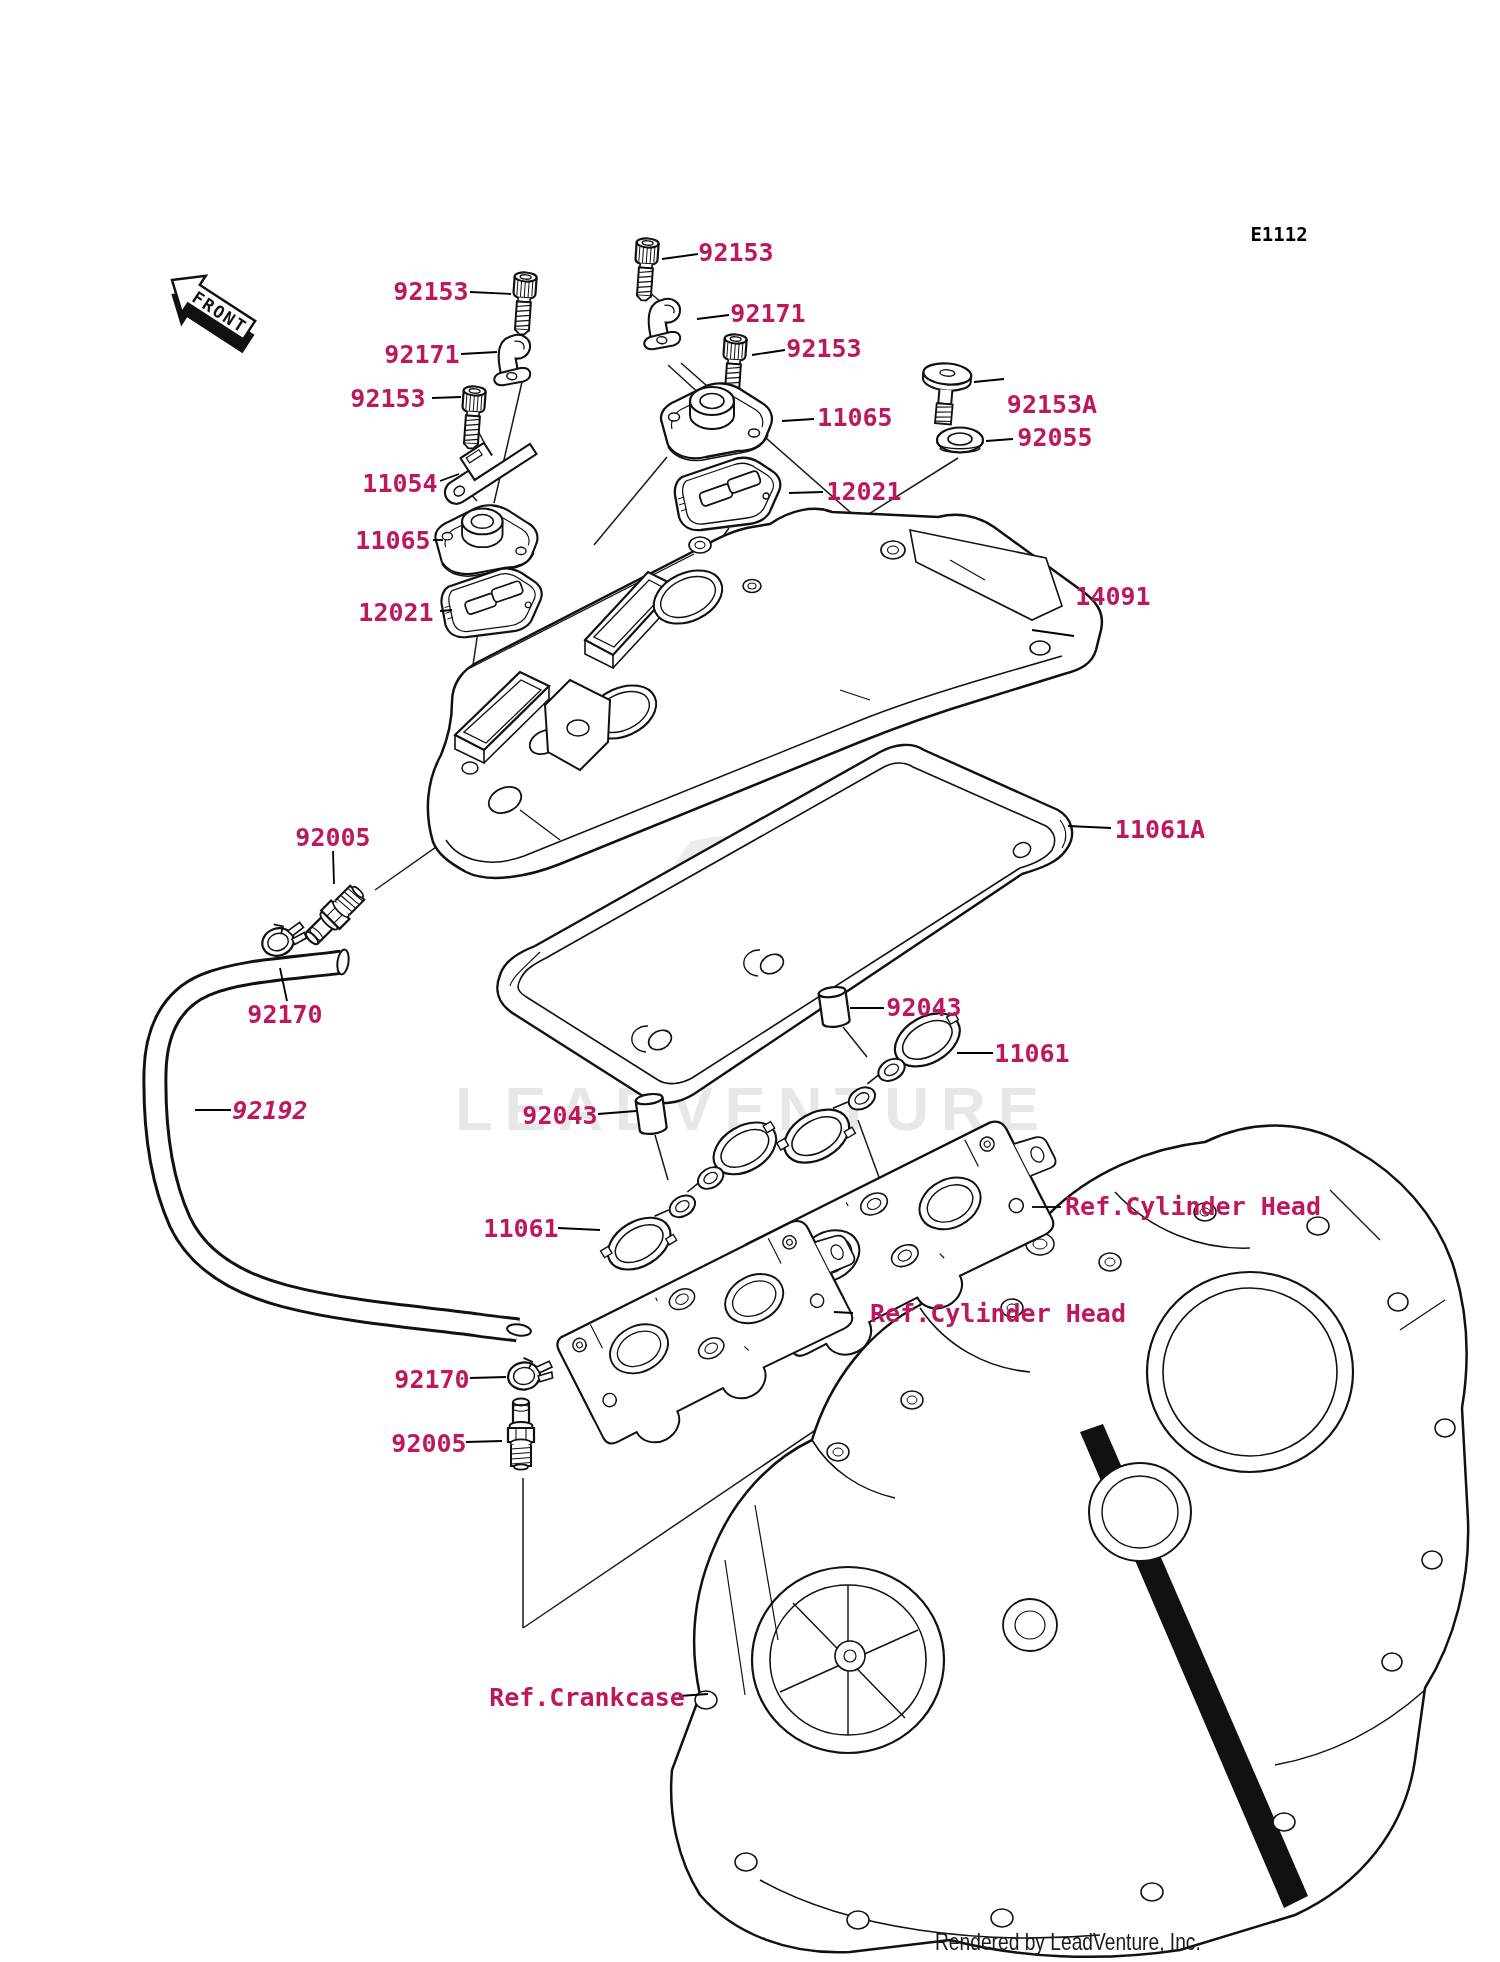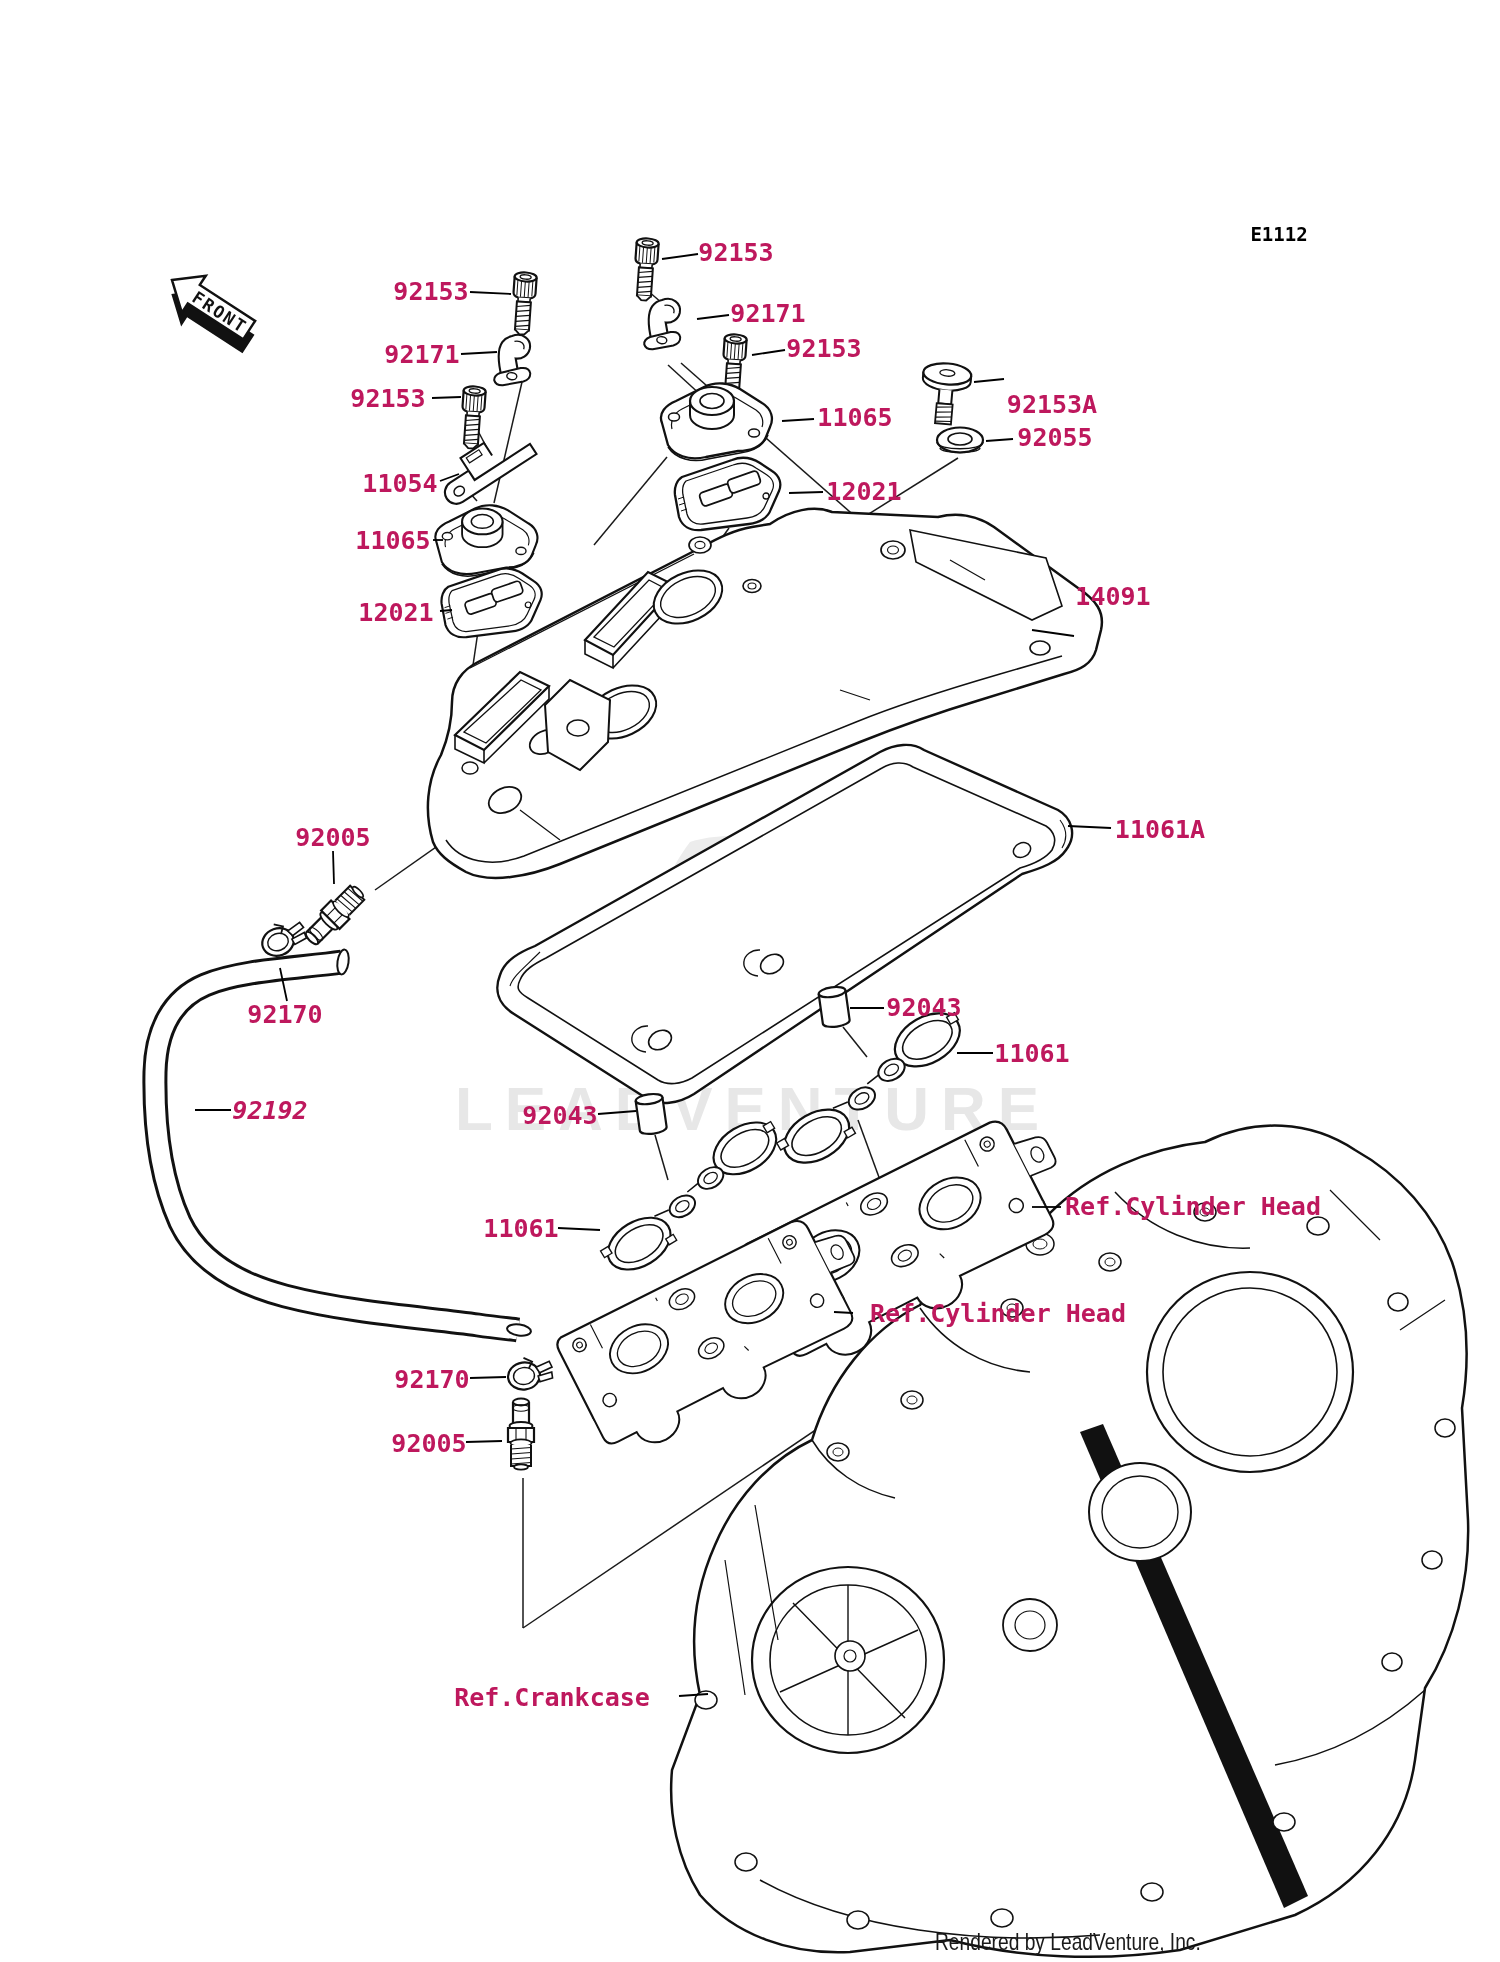--- a/index.html
+++ b/index.html
@@ -361,15 +361,15 @@
       <div class="plabel" style="left: 285px; top: 1014px;">92170</div>
       <div class="plabel" style="left: 270px; top: 1110px; font-style: italic;">92192</div>
       <div class="plabel" style="left: 560px; top: 1115px;">92043</div>
       <div class="plabel" style="left: 521px; top: 1228px;">11061</div>
       <div class="plabel" style="left: 924px; top: 1007px;">92043</div>
       <div class="plabel" style="left: 1032px; top: 1053px;">11061</div>
       <div class="plabel" style="left: 1193px; top: 1206px;">Ref.Cylinder Head</div>
       <div class="plabel" style="left: 998px; top: 1313px;">Ref.Cylinder Head</div>
       <div class="plabel" style="left: 432px; top: 1379px;">92170</div>
       <div class="plabel" style="left: 429px; top: 1443px;">92005</div>
-      <div class="plabel" style="left: 552px; top: 1697px;">Ref.Crankcase</div>
+      <div class="plabel" style="left: 587px; top: 1697px;">Ref.Crankcase</div>
     </div>
 </div>
 
 </body></html>

